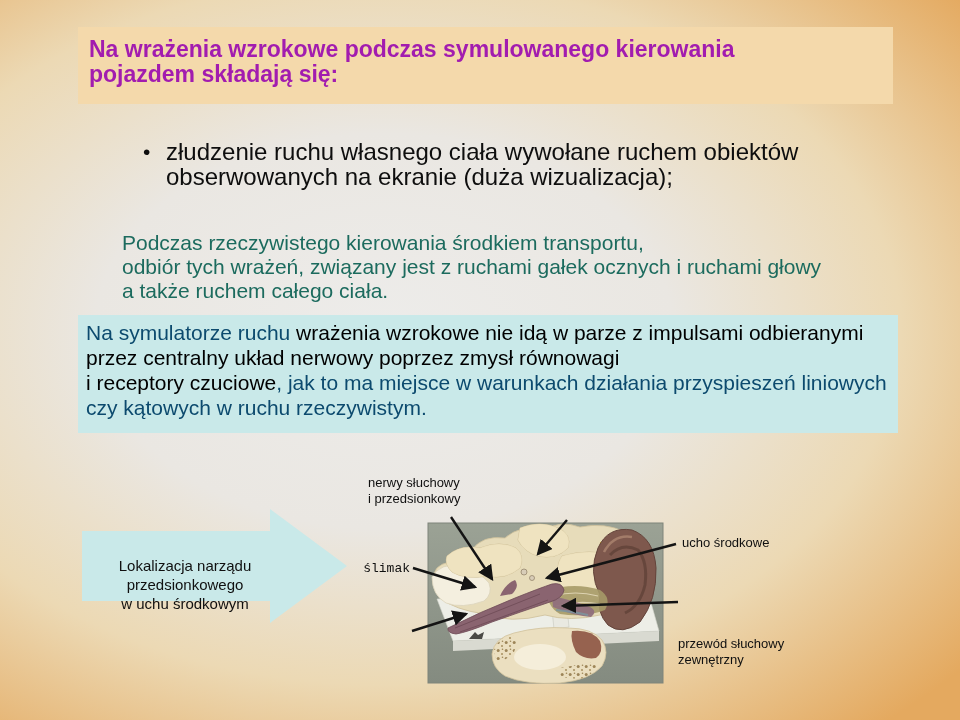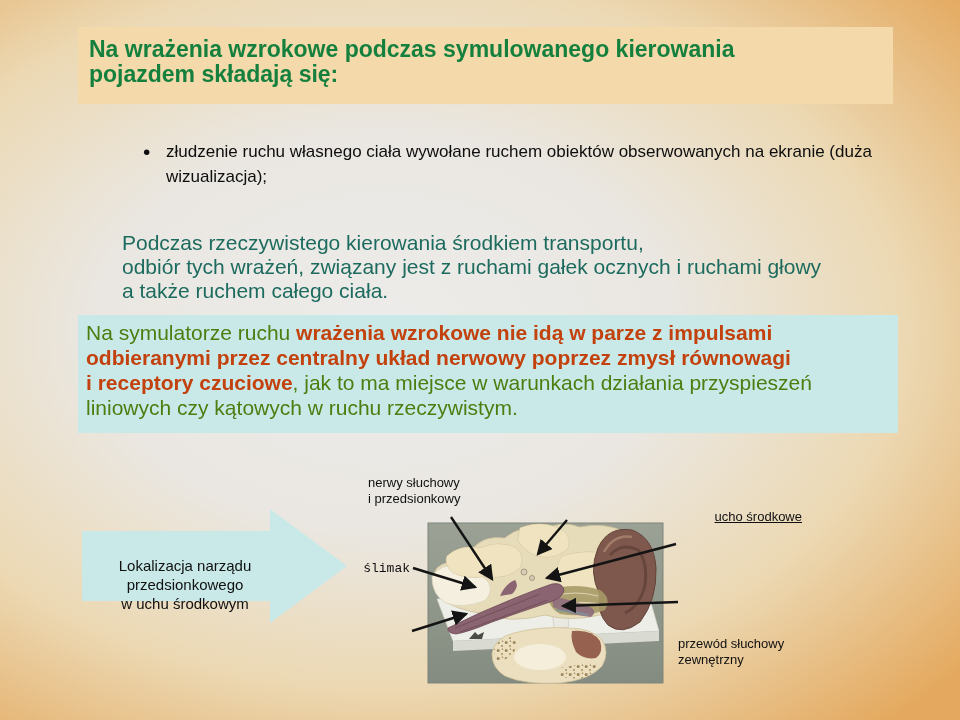--- a/index.html
+++ b/index.html
@@ -18,34 +18,34 @@
   }
   .abs { position: absolute; }
 
   
   #title-box {
     left: 78px; top: 27px; width: 815px; height: 77px;
     background: #f4d9ab;
     padding: 10px 10px 0 11px;
   }
   #title-text {
-    color: #15803d;
+    color: #a21caf;
     font-size: 23px; font-weight: bold; line-height: 25px;
     white-space: pre-line;
   }
 
   
   #bullet-list {
     left: 137px; top: 139px; width: 742px;
     list-style: none;
   }
   #bullet-list li {
     position: relative;
     padding-left: 29px;
-    font-size: 17px; line-height: 25px; color: #0e0e0e;
+    font-size: 24px; line-height: 25px; color: #0e0e0e;
   }
   #bullet-list li::before {
     content: "•";
     position: absolute; left: 6px; top: 0;
     font-size: 21px; color: #0e0e0e;
   }
 
   
   #teal-paragraph {
     left: 82px; top: 231px; width: 856px;
@@ -56,34 +56,34 @@
   }
 
   
   #highlight-box {
     left: 78px; top: 315px; width: 820px; height: 118px;
     background: #c9e9e9;
     padding: 5px 6px 0 8px;
     font-size: 21px; line-height: 25px;
     white-space: pre-line;
   }
-  .hl-black { color: #4d7c0f; }
-  .hl-maroon { color: #c2410c; font-weight: bold; }
+  .hl-black { color: #0c4a6e; }
+  .hl-maroon { color: #000000; font-weight: normal; }
 
   
   #diagram-svg { left: 0; top: 455px; }
 
   .diag-label {
     color: #101010;
     font-size: 13px; line-height: 15.5px;
     white-space: pre-line;
   }
   #label-nerwy   { left: 368px; top: 475px; width: 118px; }
   #label-kanaly  { left: 527px; top: 468px; width: 120px; }
-  #label-ucho    { left: 682px; top: 509px; width: 120px; text-align: right; text-decoration: underline; }
+  #label-ucho    { left: 682px; top: 535px; width: 120px; text-align: left; }
   #label-przewod { left: 678px; top: 592px; width: 120px; margin-top: 44px; }
   #label-slimak  { left: 360px; top: 561px; width: 50px;  text-align: right; font-family: Liberation Mono, monospace; }
   #label-trabka  { left: 303px; top: 626px; width: 106px; text-align: right; }
 
   #arrow-caption {
     left: 92px; top: 536px; width: 186px;
     color: #101010;
     font-size: 15px; line-height: 19px;
     text-align: center;
     white-space: pre-line;

